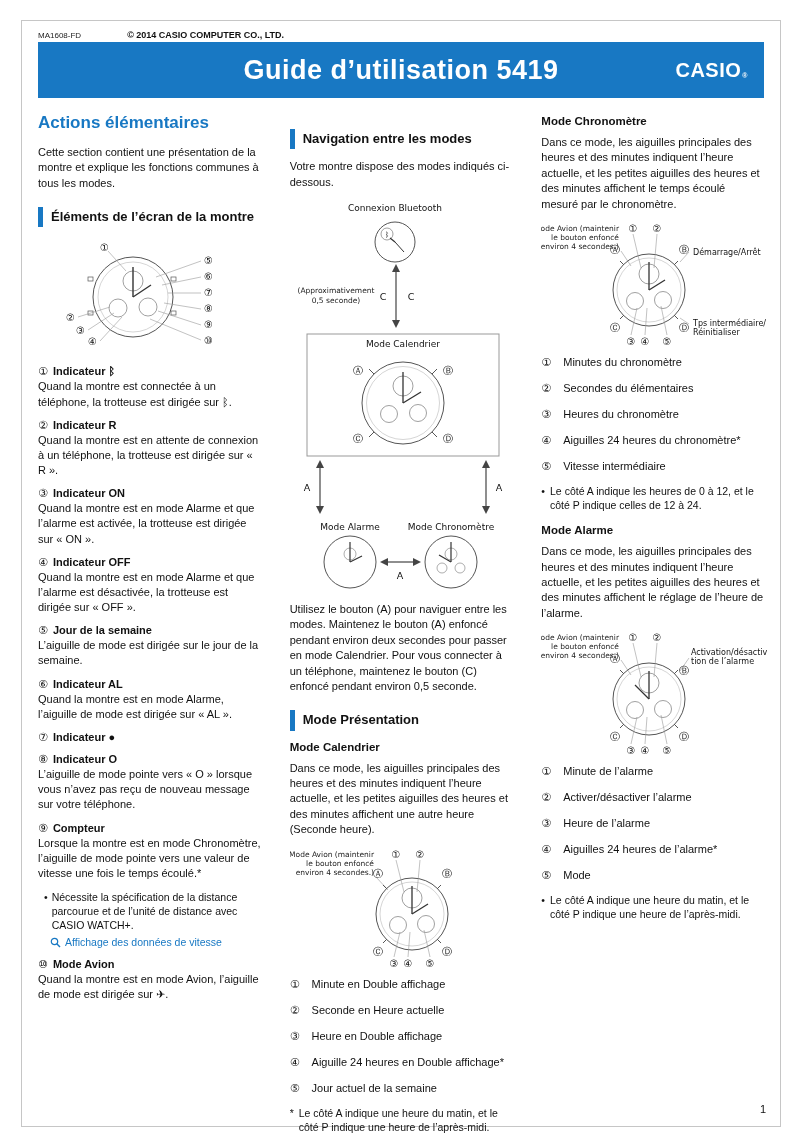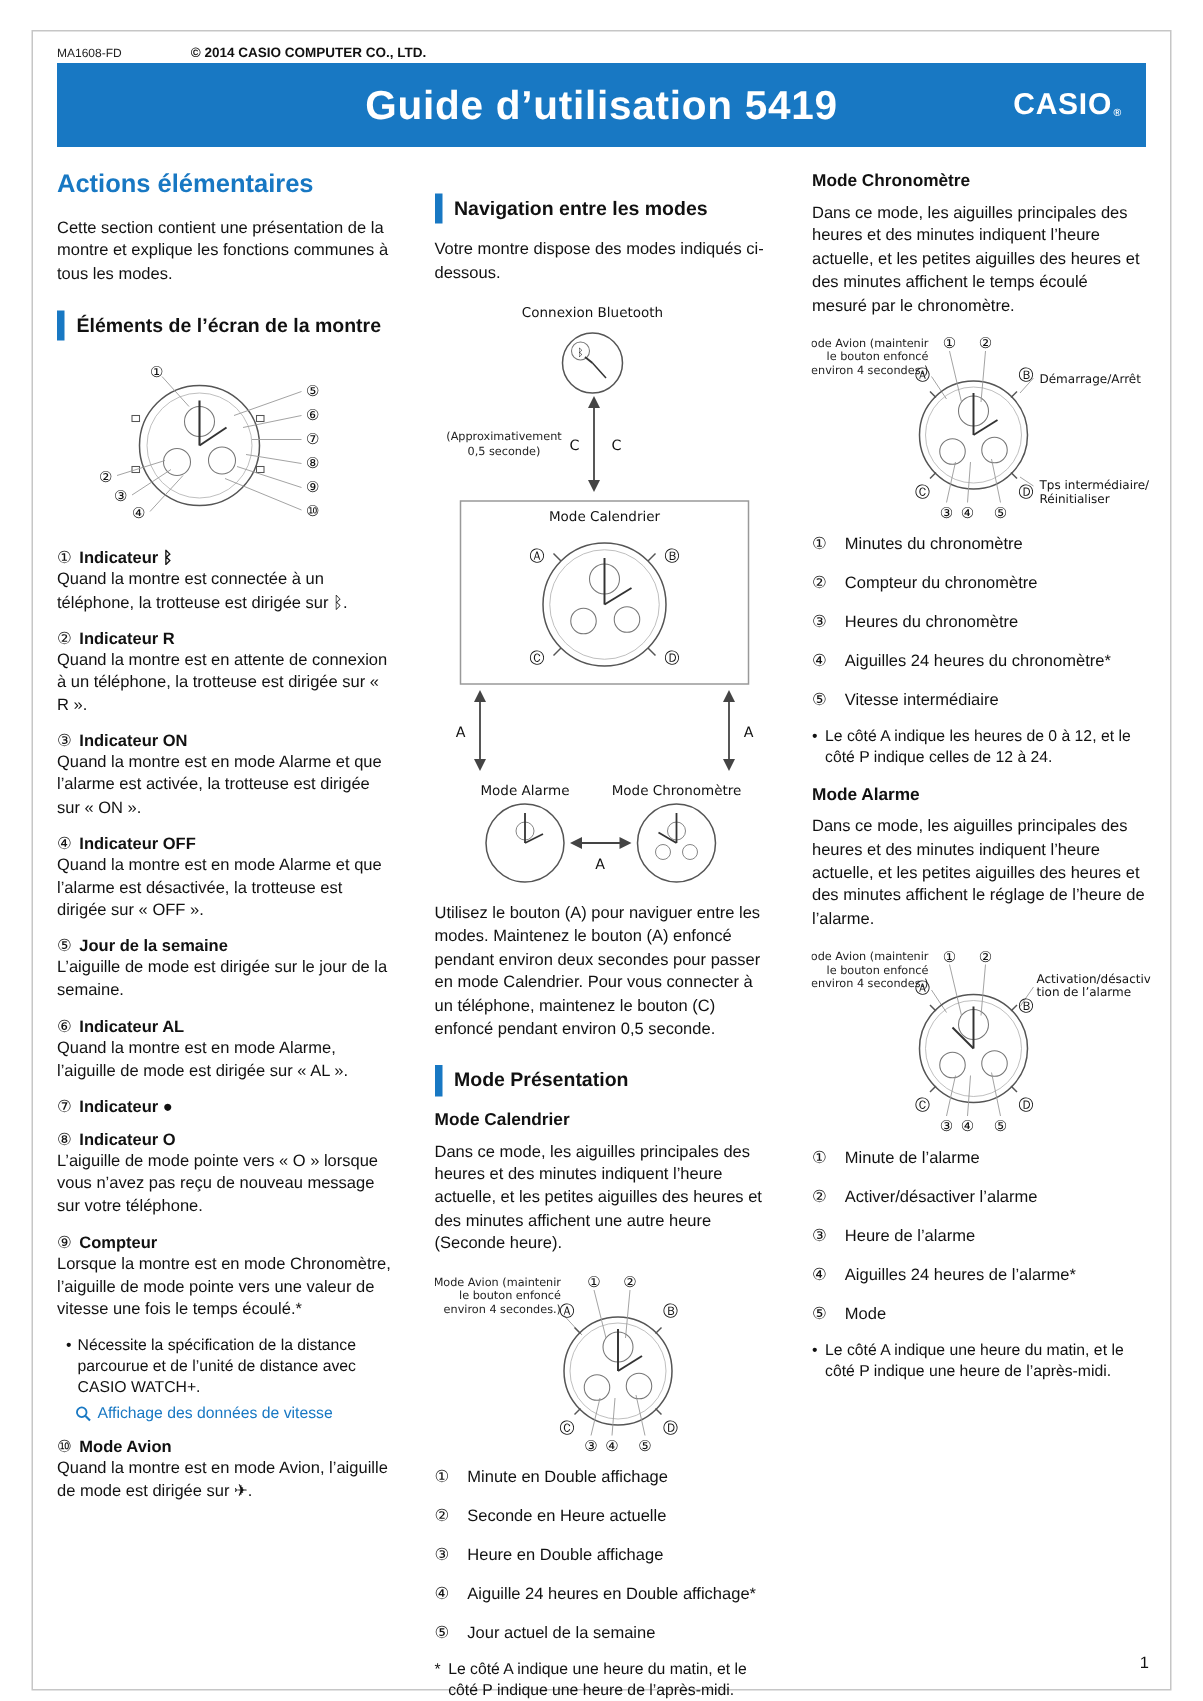--- a/index.html
+++ b/index.html
@@ -393,21 +393,21 @@
         <text x="152" y="104" font-size="8" fill="#111">Tps intermédiaire/</text>
         <text x="152" y="113" font-size="8" fill="#111">Réinitialiser</text>
       </svg>
 
       <div class="mode-item">
           <span>①</span>
           <span>Minutes du chronomètre</span>
         </div>
       <div class="mode-item">
           <span>②</span>
-          <span>Compteur du chronomètre</span>
+          <span>Secondes du élémentaires</span>
         </div>
       <div class="mode-item">
           <span>③</span>
           <span>Heures du chronomètre</span>
         </div>
       <div class="mode-item">
           <span>④</span>
           <span>Aiguilles 24 heures du chronomètre*</span>
         </div>
       <div class="mode-item">

